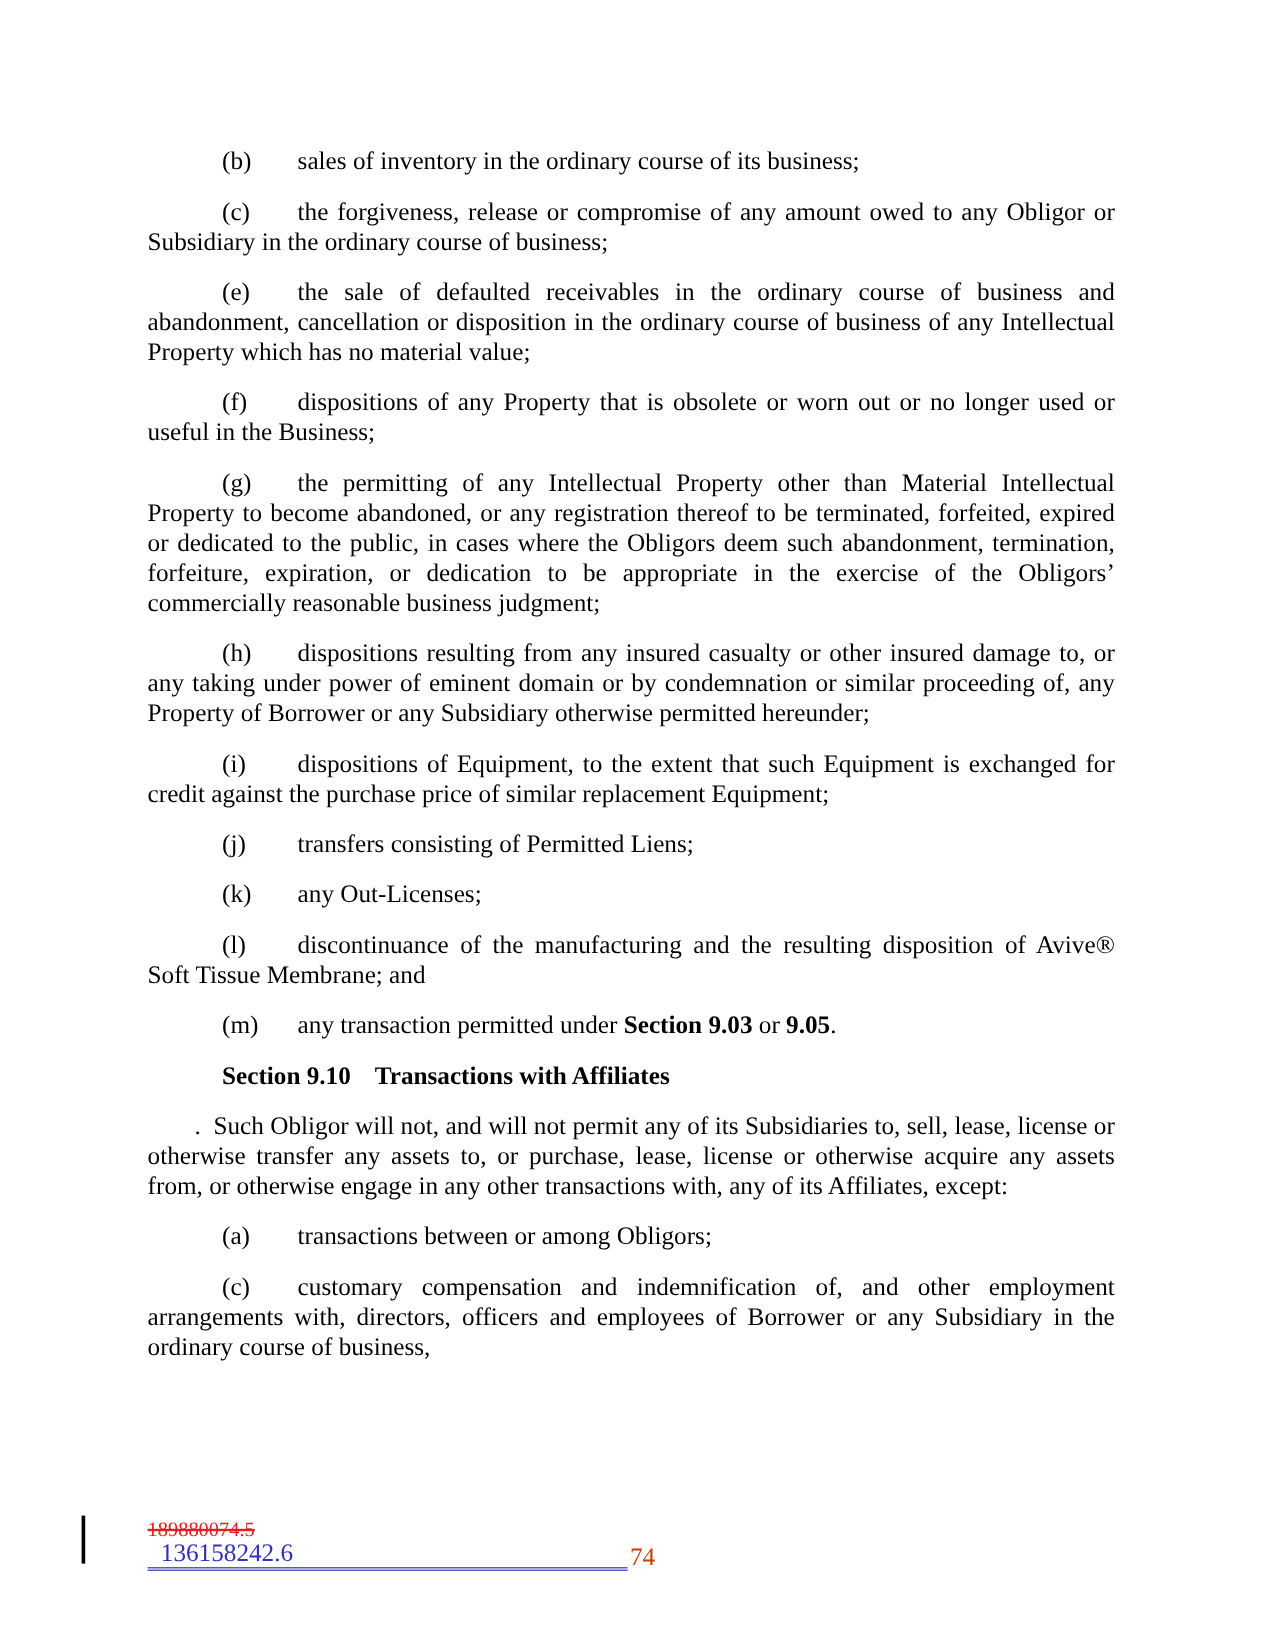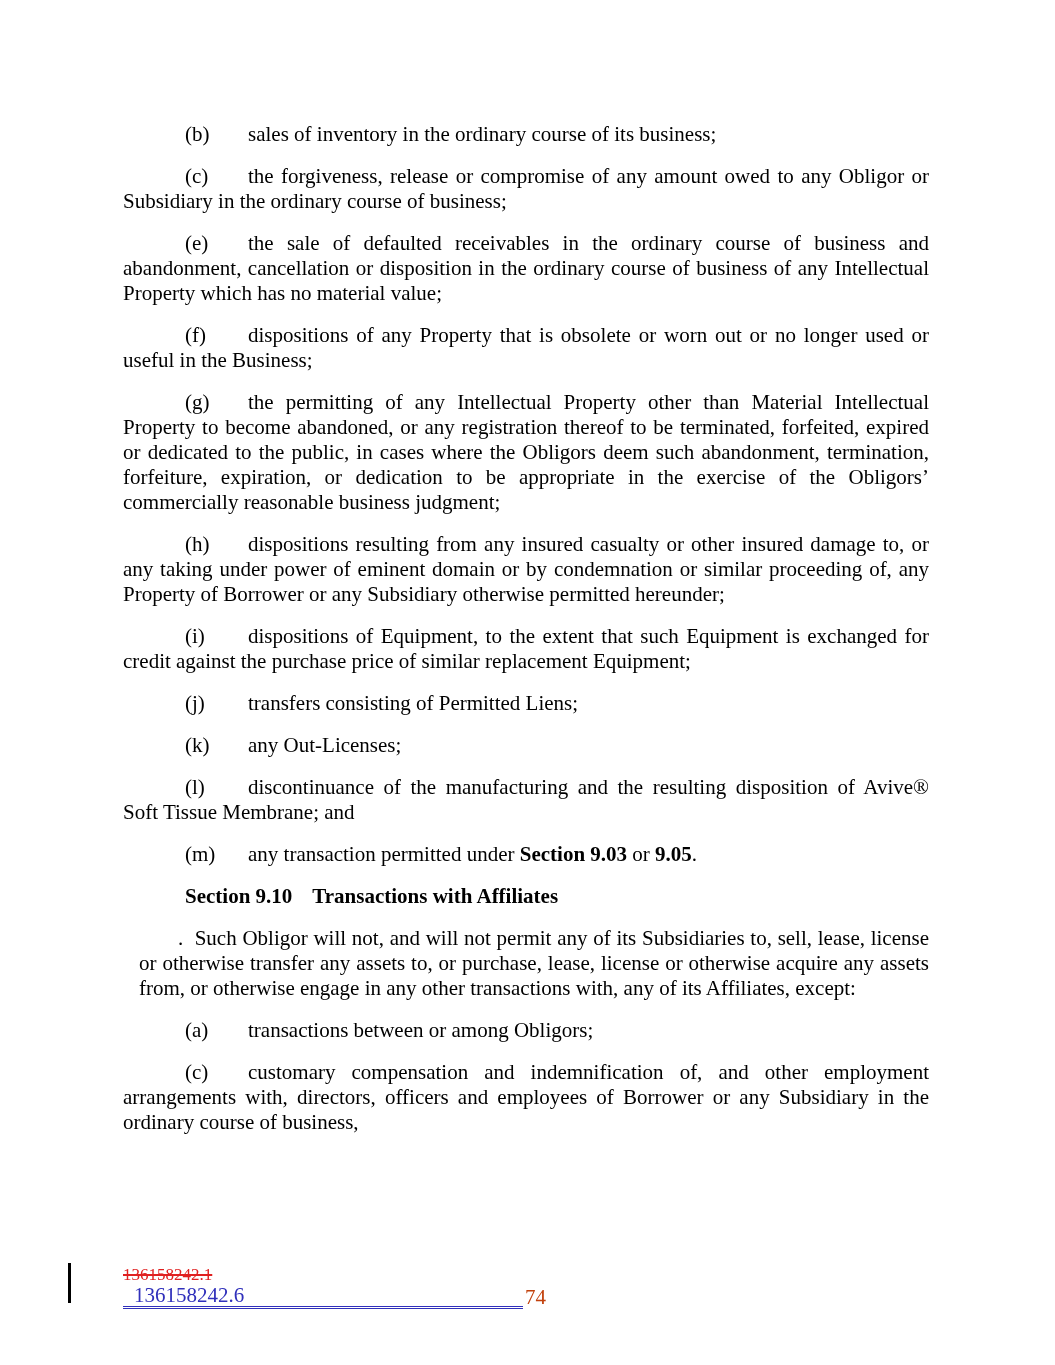--- a/index.html
+++ b/index.html
@@ -7,21 +7,21 @@
     width:1055px;height:1365px;position:relative;background:#ffffff;
     font-family:"Liberation Serif", serif;color:#000;
     overflow:hidden;
   }
   .content{position:absolute;left:123px;top:122px;width:806px;}
   p.para{
     margin:0 0 17px 0;font-size:21px;line-height:25px;
     text-align:justify;text-indent:62px;
   }
   p.para.heading{font-weight:bold;text-align:left;}
-  p.para.indent-small{text-indent:39px;margin-left:16px;}
+  p.para.indent-small{text-indent:39px;}
   .plabel{display:inline-block;width:63px;text-indent:0;}
   .b{font-weight:bold;}
   .tab{display:inline-block;width:20px;}
   .change-bar{position:absolute;left:68px;top:1263px;width:3px;height:40px;background:#000;}
   .footer{position:absolute;left:123px;top:1264px;width:807px;}
   .rev-del{
     font-size:17px;line-height:21px;
     color:var(--del-red,#e02020);text-decoration:line-through;
     text-decoration-thickness:2px;
   }
@@ -51,18 +51,18 @@
     <p class="para"><span class="plabel">(m)</span><span>any transaction permitted under </span><span class="b">Section 9.03</span><span> or </span><span class="b">9.05</span><span>.</span></p>
     <p class="para heading"><span class="b">Section 9.10</span><span class="tab"></span><span class="b">Transactions with Affiliates</span></p>
     <p class="para indent-small"><span>.&nbsp; Such Obligor will not, and will not permit any of its Subsidiaries to, sell, lease, license or otherwise transfer any assets to, or purchase, lease, license or otherwise acquire any assets from, or otherwise engage in any other transactions with, any of its Affiliates, except:</span></p>
     <p class="para"><span class="plabel">(a)</span><span>transactions between or among Obligors;</span></p>
     <p class="para"><span class="plabel">(c)</span><span>customary compensation and indemnification of, and other employment arrangements with, directors, officers and employees of Borrower or any Subsidiary in the ordinary course of business,</span></p>
   </div>
 
 <div class="change-bar"></div>
 
 <div class="footer">
-  <div class="rev-del">136158242.1</div>
+  <div class="rev-del">189880074.5</div>
   <div class="rev-row">
     <span class="rev-underline"><span class="rev-cur">136158242.6</span></span>
     <span class="pagenum">74</span>
   </div>
 </div>
 
 </body></html>

